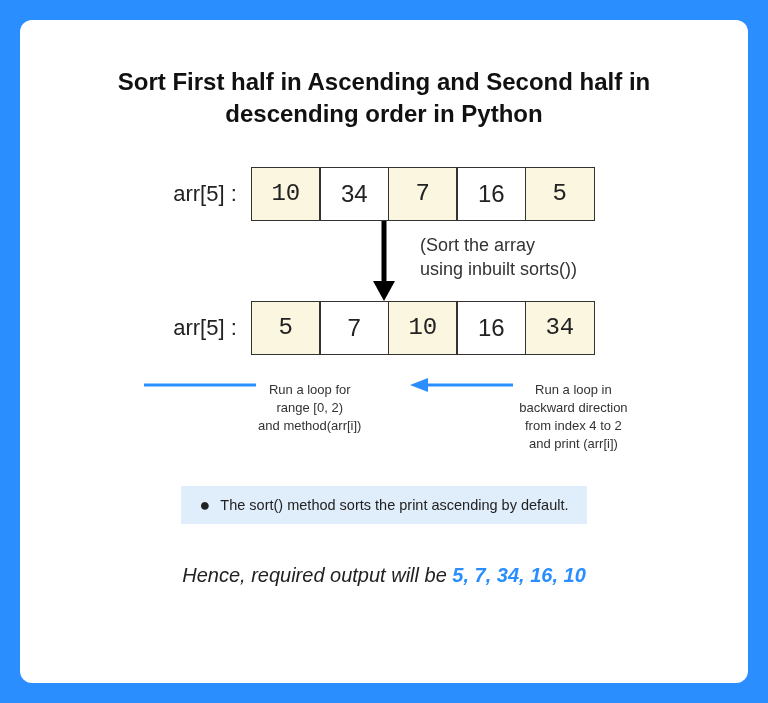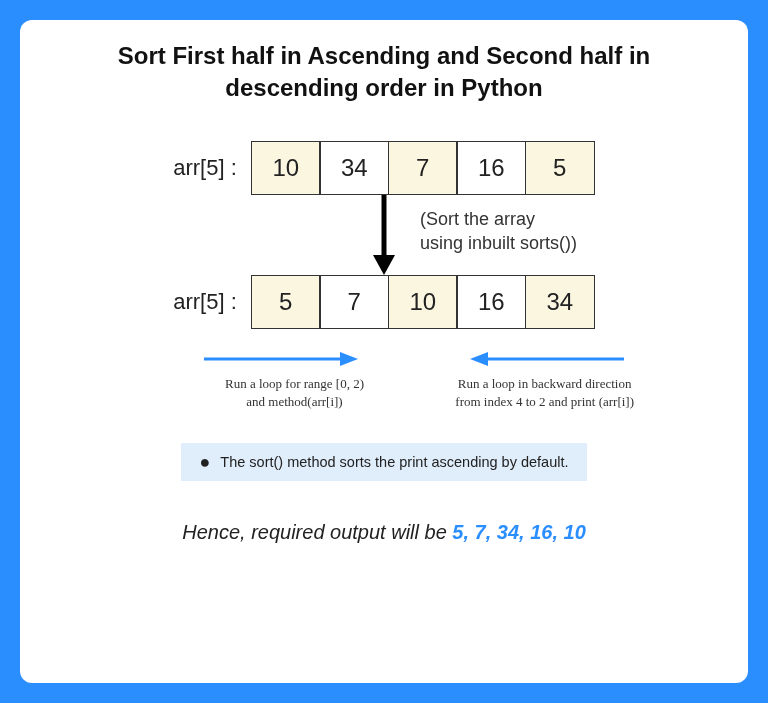--- a/index.html
+++ b/index.html
@@ -12,21 +12,21 @@
       height: 703px;
       background: #2b8eff;
       padding: 20px;
       font-family: -apple-system, BlinkMacSystemFont, 'Segoe UI', Arial, sans-serif;
     }
     .card {
       background: white;
       width: 100%;
       height: 100%;
       border-radius: 12px;
-      padding: 20px 40px;
+      padding: 46px 40px;
       display: flex;
       flex-direction: column;
       align-items: center;
     }
     .title {
       font-size: 24px;
       font-weight: 700;
       text-align: center;
       color: #111;
       line-height: 1.35;
@@ -57,20 +57,21 @@
       font-size: 24px;
       font-weight: 400;
       color: #222;
       margin-left: -1.5px;
     }
     .cell:first-child {
       margin-left: 0;
     }
     .cell.shaded {
       background: #faf6e0;
+      font-family: Liberation Mono, monospace;
     }
     .down-section {
       position: relative;
       height: 80px;
       width: 100%;
       display: flex;
       justify-content: center;
     }
     .down-arrow {
       position: absolute;
@@ -88,24 +89,23 @@
     }
     .loop-arrows {
       display: flex;
       justify-content: center;
       gap: 40px;
       margin-top: 20px;
       width: 100%;
     }
     .loop-block {
       display: flex;
-      flex-direction: column;
-      align-items: flex-end;
+      flex-direction: row;
+      align-items: flex-start;
       width: 230px;
-      font-family: Liberation Serif, serif;
     }
     .loop-text {
       font-size: 13px;
       color: #333;
       text-align: center;
       line-height: 1.4;
       margin-top: 6px;
     }
     .info-box {
       background: #e0edfb;

